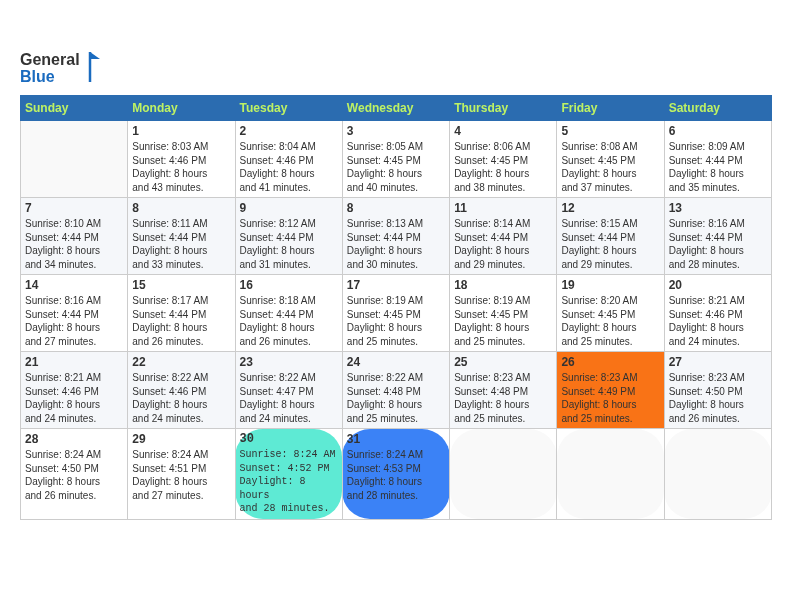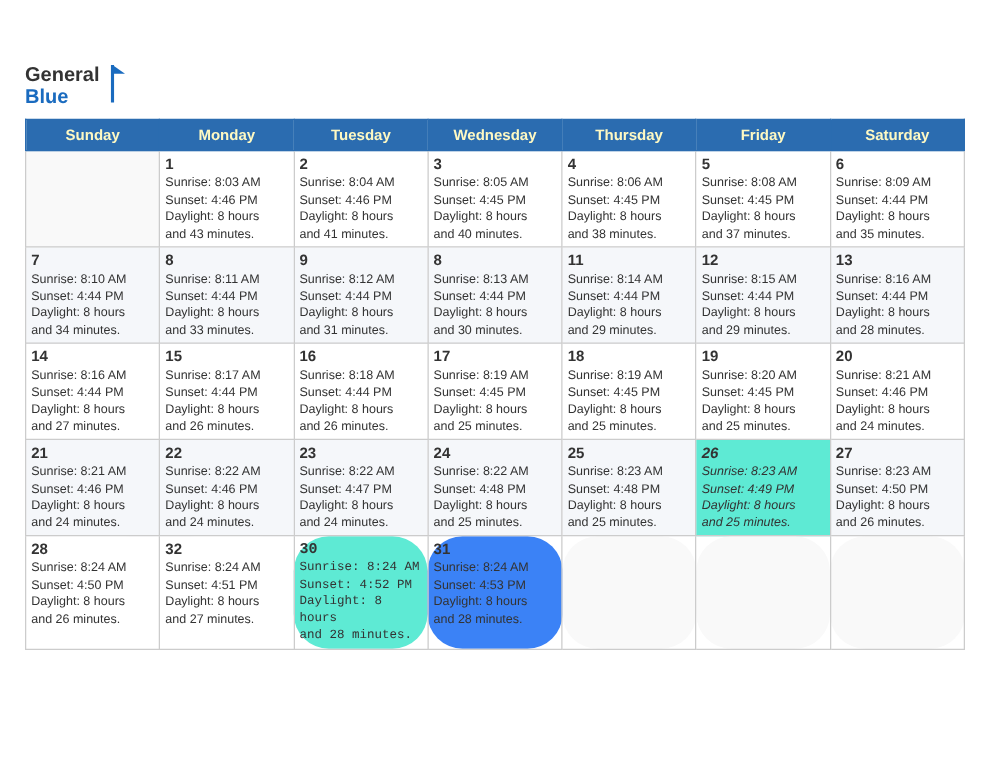--- a/index.html
+++ b/index.html
@@ -41,25 +41,25 @@
       font-size: 14px;
       color: #555;
     }
     .calendar {
       width: 100%;
       border-collapse: collapse;
       border: 1px solid #ccc;
     }
     .calendar th {
       background: #2b6cb0;
-      color: #fef9c3;
+      color: #bef264;
       font-size: 12px;
       font-weight: bold;
       padding: 5px 4px;
-      text-align: center;
+      text-align: left;
       border: 1px solid #2b6cb0;
     }
     .calendar td {
       border: 1px solid #ccc;
       vertical-align: top;
       padding: 3px 4px;
       width: calc(100% / 7);
       min-height: 80px;
       background: #fff;
     }
@@ -222,36 +222,36 @@
             <div class="day-info">Sunrise: 8:22 AM<br>Sunset: 4:47 PM<br>Daylight: 8 hours<br>and 24 minutes.</div>
           </td>
           <td style="background: rgb(245, 247, 250);">
             <span class="day-number">24</span>
             <div class="day-info">Sunrise: 8:22 AM<br>Sunset: 4:48 PM<br>Daylight: 8 hours<br>and 25 minutes.</div>
           </td>
           <td style="background: rgb(245, 247, 250);">
             <span class="day-number">25</span>
             <div class="day-info">Sunrise: 8:23 AM<br>Sunset: 4:48 PM<br>Daylight: 8 hours<br>and 25 minutes.</div>
           </td>
-          <td style="background: #5eead4; font-style: italic;">
+          <td style="background: #f97316;">
             <span class="day-number">26</span>
             <div class="day-info">Sunrise: 8:23 AM<br>Sunset: 4:49 PM<br>Daylight: 8 hours<br>and 25 minutes.</div>
           </td>
           <td style="background: rgb(245, 247, 250);">
             <span class="day-number">27</span>
             <div class="day-info">Sunrise: 8:23 AM<br>Sunset: 4:50 PM<br>Daylight: 8 hours<br>and 26 minutes.</div>
           </td>
         </tr>
         <tr class="last-row">
           <td style="background: rgb(255, 255, 255);">
             <span class="day-number">28</span>
             <div class="day-info">Sunrise: 8:24 AM<br>Sunset: 4:50 PM<br>Daylight: 8 hours<br>and 26 minutes.</div>
           </td>
           <td style="background: rgb(255, 255, 255);">
-            <span class="day-number">32</span>
+            <span class="day-number">29</span>
             <div class="day-info">Sunrise: 8:24 AM<br>Sunset: 4:51 PM<br>Daylight: 8 hours<br>and 27 minutes.</div>
           </td>
           <td style="background: #5eead4; font-family: Liberation Mono, monospace;">
             <span class="day-number">30</span>
             <div class="day-info">Sunrise: 8:24 AM<br>Sunset: 4:52 PM<br>Daylight: 8 hours<br>and 28 minutes.</div>
           </td>
           <td style="background: #3b82f6;">
             <span class="day-number">31</span>
             <div class="day-info">Sunrise: 8:24 AM<br>Sunset: 4:53 PM<br>Daylight: 8 hours<br>and 28 minutes.</div>
           </td>

